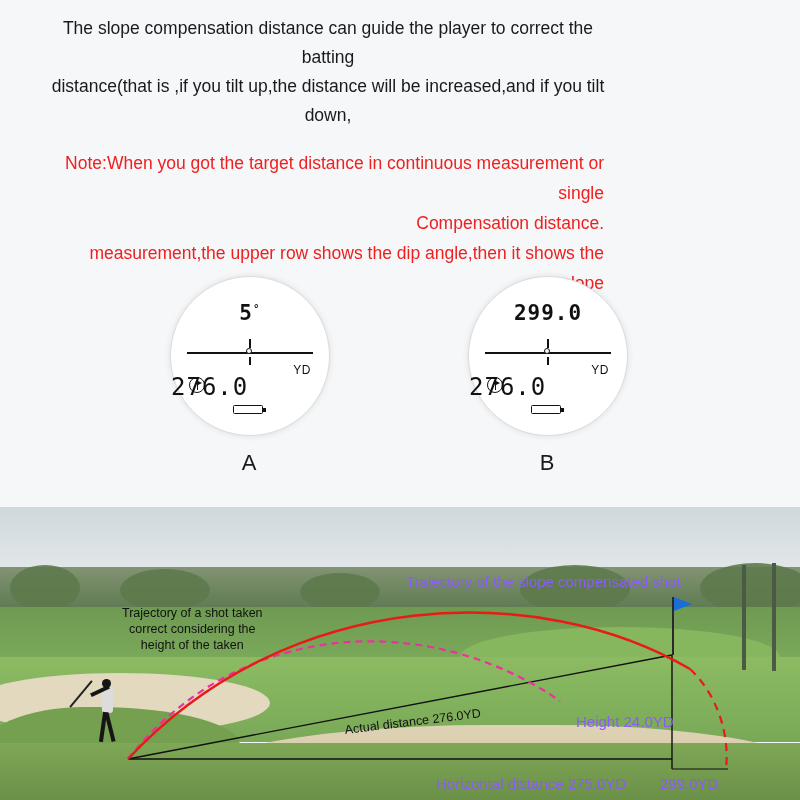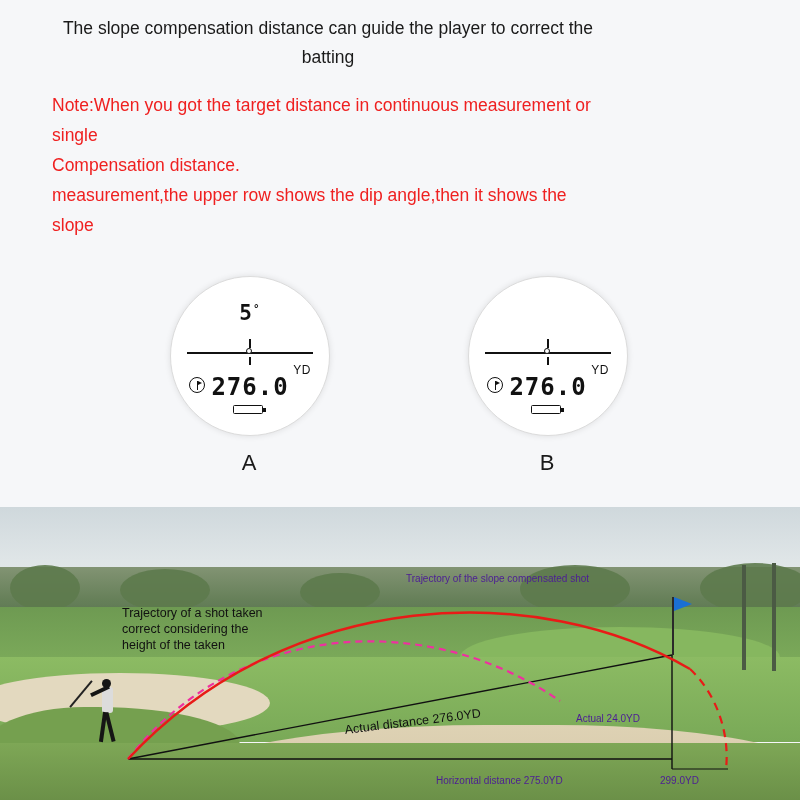--- a/index.html
+++ b/index.html
@@ -29,21 +29,21 @@
     font-size: 17.5px;
     line-height: 29px;
     text-align: center;
     padding: 0 48px;
     box-sizing: border-box;
   }
   .note {
     color: #ef2020;
     font-size: 17.5px;
     line-height: 30px;
-    text-align: left;
+    text-align: right;
     padding: 18px 52px 0 52px;
     box-sizing: border-box;
   }
 
   
   .devices {
     position: absolute;
     top: 268px;
     left: 0;
     width: 800px;
@@ -133,26 +133,26 @@
     font-family: Liberation Sans, sans-serif;
     font-size: 12px;
     color: #111;
     letter-spacing: 0.5px;
   }
   .lcd-main {
     position: absolute;
     left: 0;
     top: 96px;
     width: 158px;
-    text-align: center;
+    text-align: left;
     font-family: "DejaVu Sans Mono", monospace;
     font-size: 24px;
     letter-spacing: 1px;
     color: #111;
-    font-weight: bold;
+    font-weight: normal;
   }
   .flag-icon {
     position: absolute;
     left: 18px;
     top: 100px;
     width: 16px;
     height: 16px;
     border: 1.3px solid #111;
     border-radius: 50%;
     box-sizing: border-box;
@@ -300,45 +300,47 @@
   .g-leg1 { position: absolute; left: 17px; top: 35px; width: 4px; height: 30px; background: #151515; transform: rotate(8deg); }
   .g-leg2 { position: absolute; left: 24px; top: 35px; width: 4px; height: 30px; background: #151515; transform: rotate(-14deg); }
 
   .diagram-svg {
     position: absolute;
     left: 0; top: 0;
     width: 800px; height: 293px;
   }
   .lbl {
     position: absolute;
-    font-size: 10px;
-    color: #4c1d95;
+    font-size: 15px;
+    color: #8b5cf6;
     white-space: nowrap;
   }
   .lbl-multi {
     position: absolute;
     font-size: 12.5px;
     color: #111;
     line-height: 16px;
+    text-align: center;
   }
   .lbl-rot {
     position: absolute;
     font-size: 12.5px;
     color: #111;
     white-space: nowrap;
     transform: rotate(-7deg);
     transform-origin: left top;
   }
 </style>
 </head>
 <body>
 
 <div class="top-text">
   <div class="intro">
     <div>The slope compensation distance can guide the player to correct the batting</div>
+    <div>distance(that is ,if you tilt up,the distance will be increased,and if you tilt down,</div>
   </div>
   <div class="note">
     <div>Note:When you got the target distance in continuous measurement or single</div>
     <div>Compensation distance.</div>
     <div>measurement,the upper row shows the dip angle,then it shows the slope</div>
   </div>
 </div>
 
 <div class="devices">
 
@@ -358,20 +360,23 @@
         <div class="pole"></div>
         <div class="flag"></div>
       </div>
       <div class="lcd-main">276.0</div>
       <div class="battery"></div>
     </div>
   </div>
 
   <div class="device b">
     <div class="lcd">
+      <div class="lcd-top">
+        <span>299.0</span><span class="deg"></span>
+      </div>
       <div class="reticle">
         <div class="hline"></div>
         <div class="vline-top"></div>
         <div class="vline-bot"></div>
         <div class="dot"></div>
       </div>
       <div class="unit-top">YD</div>
       <div class="flag-icon">
         <div class="pole"></div>
         <div class="flag"></div>
@@ -437,16 +442,16 @@
 
   <div class="lbl" style="left:406px; top:66px;">Trajectory of the slope compensated shot</div>
 
   <div class="lbl-multi" style="left:122px; top:98px;">
     <div>Trajectory of a shot taken</div>
     <div>correct considering the</div>
     <div>height of the taken</div>
   </div>
 
   <div class="lbl-rot" style="left:344px; top:216px;">Actual distance 276.0YD</div>
-  <div class="lbl" style="left:576px; top:206px;">Actual 24.0YD</div>
+  <div class="lbl" style="left:576px; top:206px;">Height 24.0YD</div>
   <div class="lbl" style="left:396px; top:268px;margin-left:40px;">Horizontal distance 275.0YD</div>
   <div class="lbl" style="left:660px; top:268px;">299.0YD</div>
 </div>
 
 </body></html>

